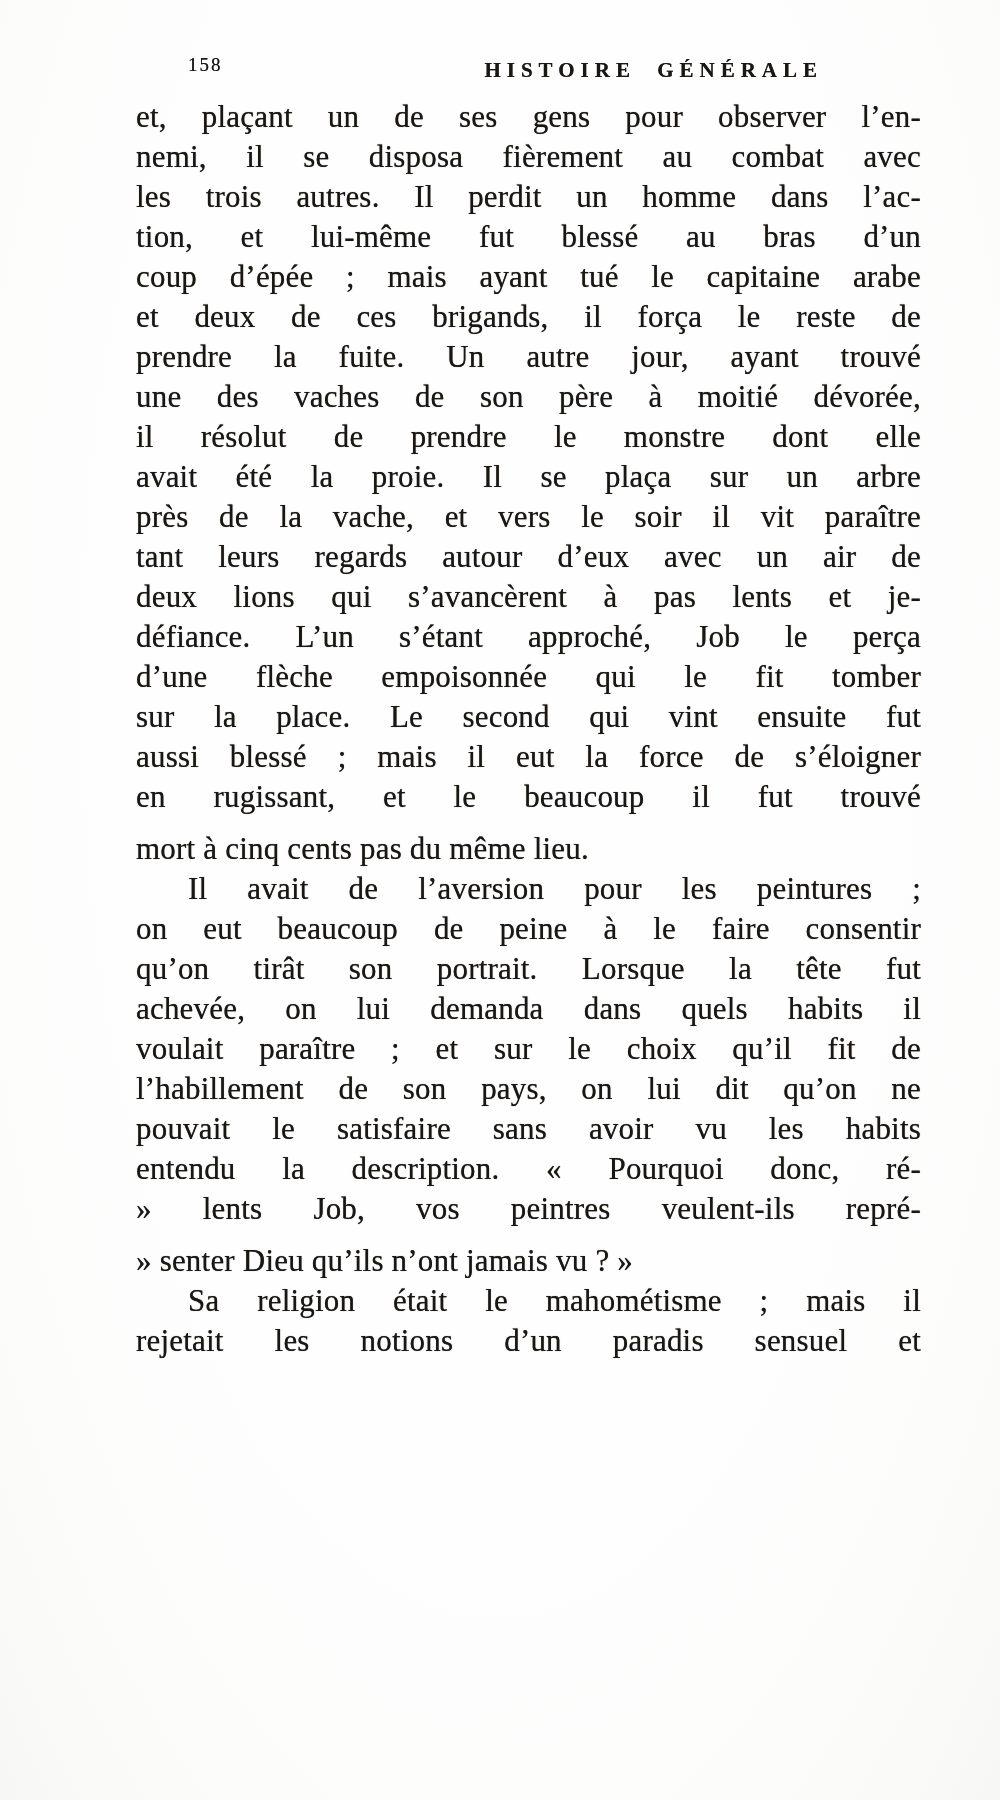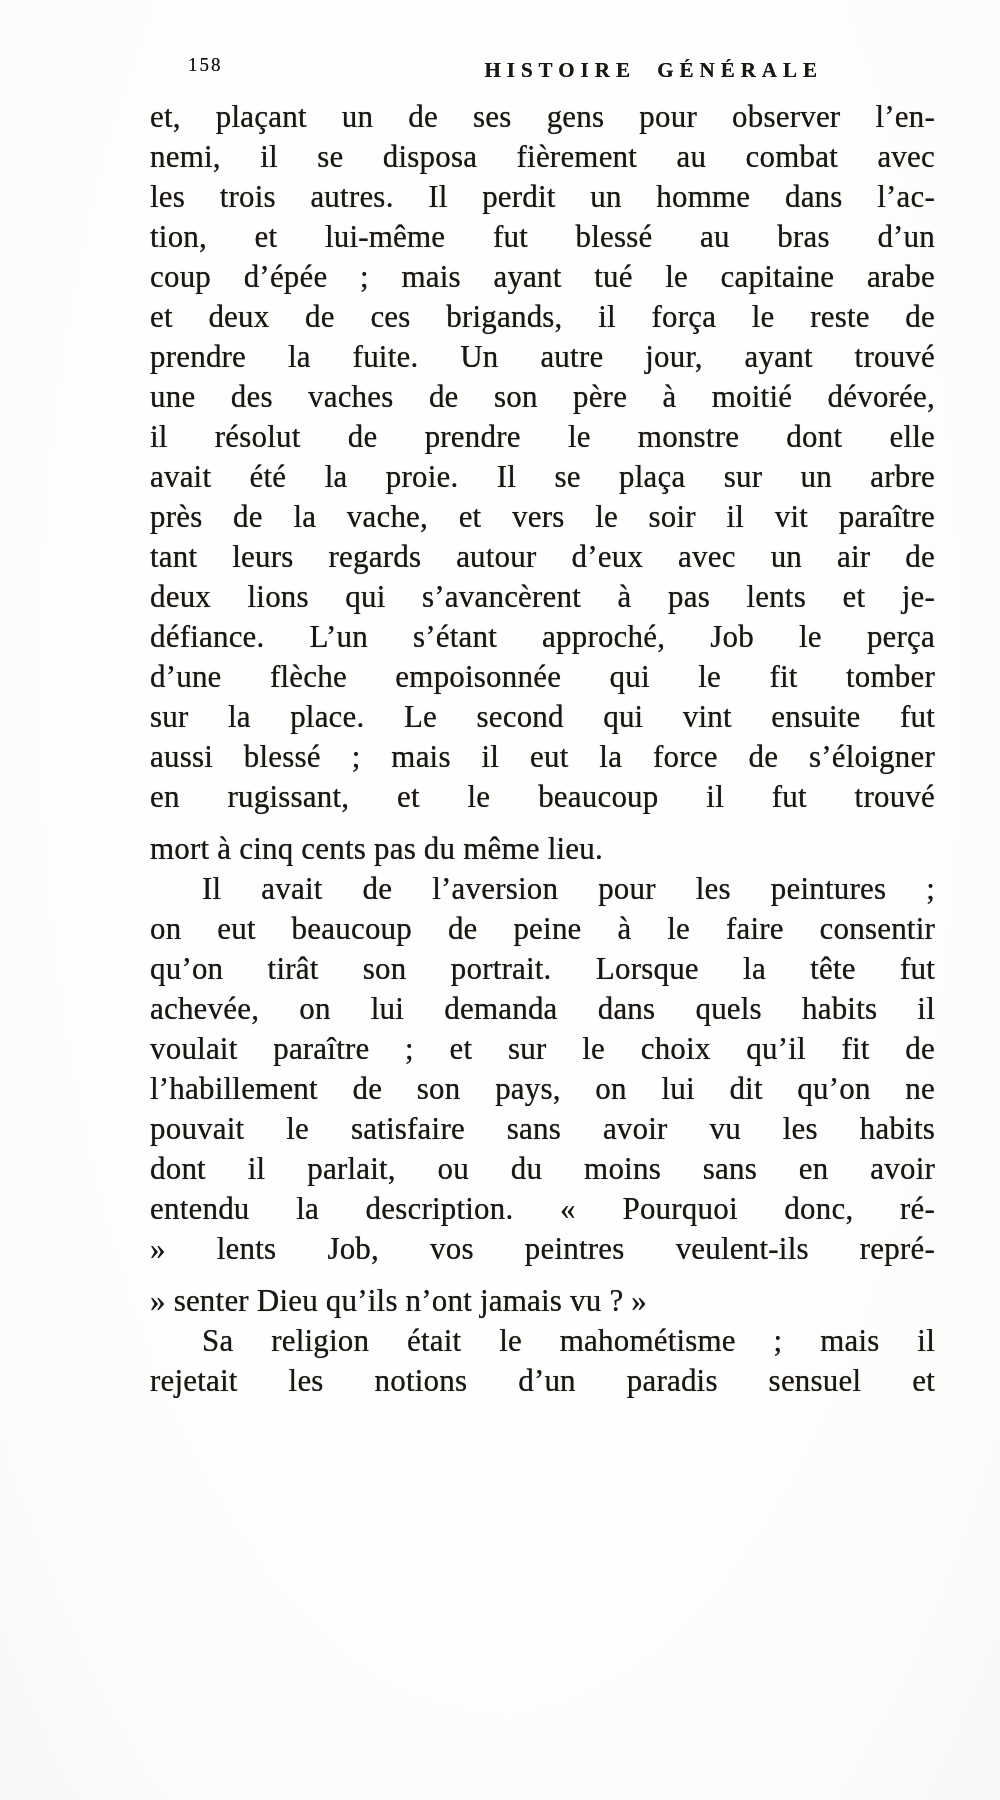--- a/index.html
+++ b/index.html
@@ -44,21 +44,21 @@
     font-size: 21px;
     font-weight: bold;
     letter-spacing: 6px;
     word-spacing: 10px;
     color: #1b1814;
     text-shadow: 0 0 0.5px rgba(25,20,12,0.8);
   }
   .text-block {
     position: absolute;
     top: 97px;
-    left: 150px;
+    left: 136px;
     width: 785px;
     font-size: 31px;
     line-height: 40px;
     color: #1a1712;
     text-shadow: 0 0 0.7px rgba(28,22,14,0.8);
     letter-spacing: 0.2px;
   }
   .line {
     text-align: justify;
     text-align-last: justify;
@@ -103,21 +103,20 @@
     <div class="line">aussi blessé ; mais il eut la force de s’éloigner</div>
     <div class="line">en rugissant, et le beaucoup il fut trouvé</div>
     <div class="line pend">mort à cinq cents pas du même lieu.</div>
     <div class="line indent">Il avait de l’aversion pour les peintures ;</div>
     <div class="line">on eut beaucoup de peine à le faire consentir</div>
     <div class="line">qu’on tirât son portrait. Lorsque la tête fut</div>
     <div class="line">achevée, on lui demanda dans quels habits il</div>
     <div class="line">voulait paraître ; et sur le choix qu’il fit de</div>
     <div class="line">l’habillement de son pays, on lui dit qu’on ne</div>
     <div class="line">pouvait le satisfaire sans avoir vu les habits</div>
-    <div class="line">dont il parlait, ou du moins sans en avoir</div>
     <div class="line">entendu la description. « Pourquoi donc, ré-</div>
     <div class="line">» lents Job, vos peintres veulent-ils repré-</div>
     <div class="line pend">» senter Dieu qu’ils n’ont jamais vu ? »</div>
     <div class="line indent">Sa religion était le mahométisme ; mais il</div>
     <div class="line">rejetait les notions d’un paradis sensuel et</div>
   </div>
 
 </div>
 
 </body></html>

